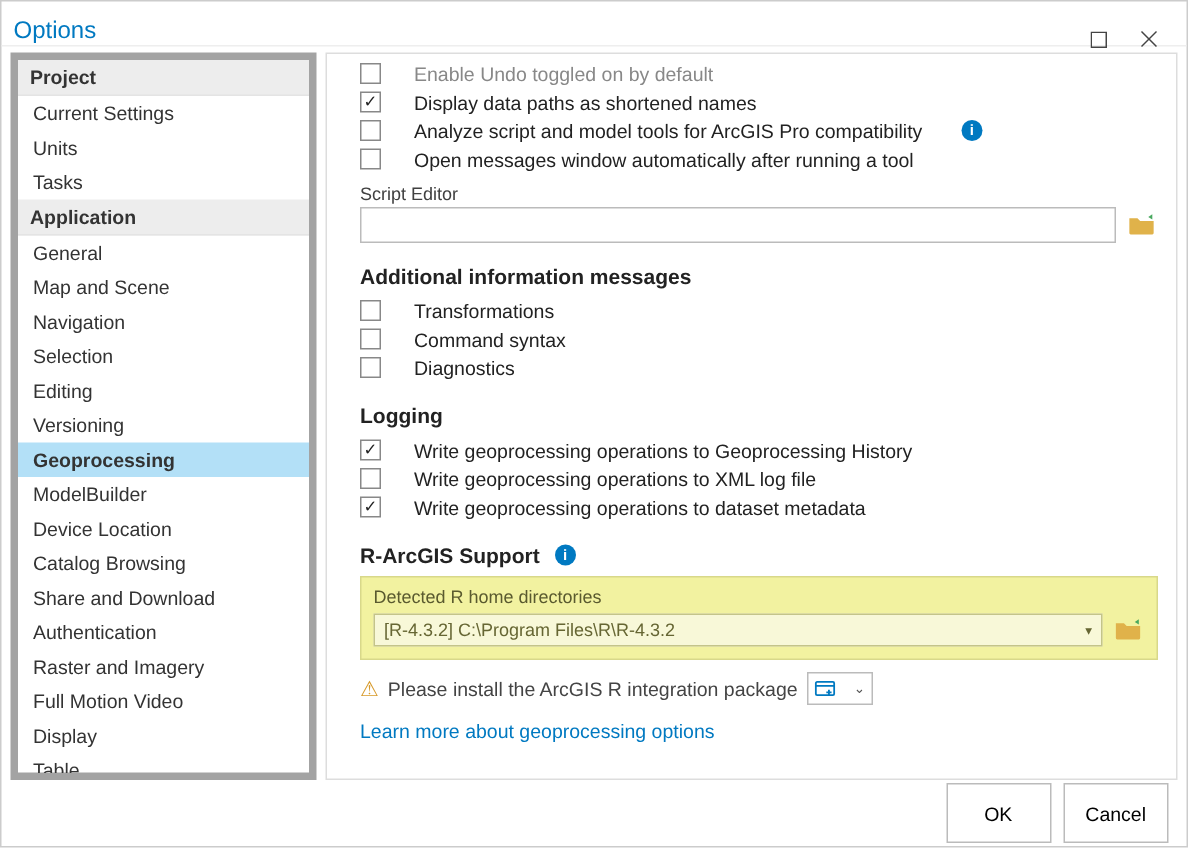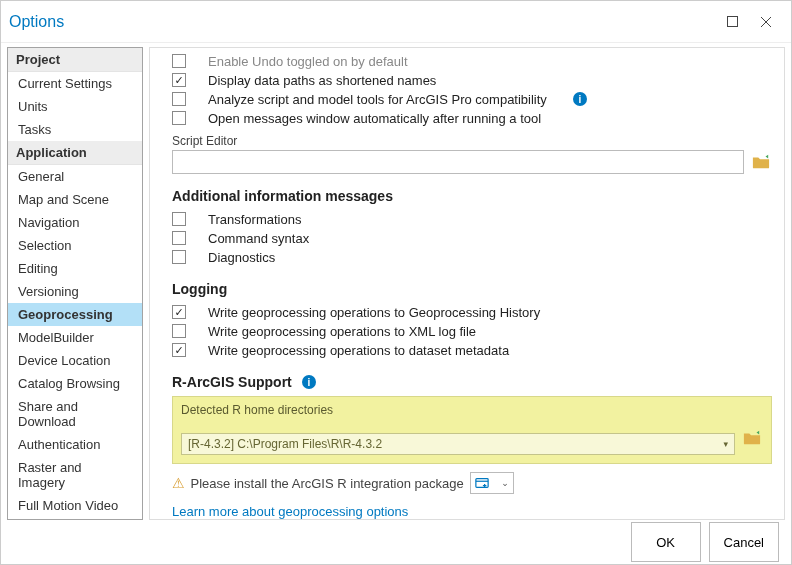--- a/index.html
+++ b/index.html
@@ -1,23 +1,23 @@
 <!DOCTYPE html>
 <html><head>
 <meta charset="utf-8">
 <style>
   * { box-sizing: border-box; font-family: "Segoe UI", Arial, sans-serif; }
   body { margin:0; background:#fff; }
   .window { width:792px; height:565px; border:1px solid #ccc; display:flex; flex-direction:column; position:relative; }
-  .titlebar { height:42px; display:flex; align-items:center; padding:11px 8px; border-bottom:1px solid #eee; }
+  .titlebar { height:30px; display:flex; align-items:flex-start; padding:11px 8px; border-bottom:1px solid #eee; }
   .titlebar .title { color:#0079c1; font-size:16px; flex:1; }
   .titlebar .winbtn { width:34px; height:28px; display:flex; align-items:center; justify-content:center; color:#444; cursor:pointer; }
   .titlebar .winbtn svg { stroke:#444; fill:none; stroke-width:1; }
   .body { flex:1; display:flex; overflow:hidden; padding:4px 6px 0 6px; gap:6px; }
-  .sidebar { width:136px; border:1px solid #a3a3a3; background:#fff; overflow:hidden; display:flex; flex-direction:column; position:relative; }
+  .sidebar { width:204px; border:5px solid #a3a3a3; background:#fff; overflow:hidden; display:flex; flex-direction:column; position:relative; }
   .sidebar .inner { overflow-y:auto; flex:1; }
   .sidebar .group { background:#ededed; color:#333; font-weight:600; font-size:13px; padding:4px 8px; border-bottom:1px solid #e4e4e4; }
   .sidebar .item { font-size:13px; color:#333; padding:4px 10px; cursor:pointer; }
   .sidebar .item.selected { background:#b3e0f7; font-weight:600; }
   .sidebar::-webkit-scrollbar, .content::-webkit-scrollbar { width:14px; }
   .content-wrap { flex:1; border:1px solid #ddd; overflow:hidden; display:flex; }
   .content { flex:1; overflow-y:scroll; padding:4px 12px 12px 22px; font-size:13px; color:#222; }
   .check-row { display:flex; align-items:flex-start; gap:22px; padding:2px 0; }
   .check-row.cut { color:#888; }
   .chk { width:14px; height:14px; border:1px solid #888; background:#fff; display:inline-flex; align-items:center; justify-content:center; }
@@ -25,21 +25,21 @@
   .info-icon { width:14px; height:14px; border-radius:50%; background:#0079c1; color:#fff; font-size:10px; display:inline-flex; align-items:center; justify-content:center; font-weight:bold; margin-left:4px; }
   .label-light { color:#404040; font-size:12px; margin-top:6px; }
   .path-row { display:flex; align-items:center; gap:6px; margin-top:2px; }
   .path-input { flex:1; height:24px; border:1px solid #bbb; padding:0 6px; font-size:12px; }
   .folder-btn { width:22px; height:22px; cursor:pointer; display:flex; align-items:center; justify-content:center; }
   .folder-btn svg { fill:#e0b24a; }
   .section-h { font-weight:600; font-size:14px; margin:14px 0 6px 0; color:#222; }
   .r-box { background:#f2f2a0; border:1px solid #d8d88a; padding:6px 8px 8px 8px; }
   .r-box .r-label { color:#5a5a2f; font-size:12px; margin-bottom:4px; }
   .r-select-row { display:flex; align-items:center; gap:6px; }
-  .r-select { flex:1; height:22px; border:1px solid #c4c48a; background:#f8f8d8; color:#666633; font-size:12px; padding:0 6px; display:flex; align-items:center; justify-content:space-between;margin-top:12px; }
+  .r-select { flex:1; height:22px; border:1px solid #c4c48a; background:#f8f8d8; color:#666633; font-size:12px; padding:0 6px; display:flex; align-items:center; justify-content:space-between; }
   .r-select .caret { font-size:9px; color:#666633; }
   .warn-row { display:flex; align-items:center; gap:6px; margin-top:8px; color:#444; font-size:13px; }
   .warn-icon { color:#d79a2b; font-size:14px; }
   .small-combo { border:1px solid #bbb; height:22px; width:44px; display:flex; align-items:center; justify-content:space-between; padding:0 4px; background:#fff; cursor:pointer; }
   .small-combo .caret { font-size:9px; color:#555; }
   .small-combo svg { stroke:#0079c1; fill:none; stroke-width:1.4; }
   .link { color:#0079c1; cursor:pointer; font-size:13px; margin-top:10px; display:inline-block; }
   .footer { height:44px; display:flex; align-items:center; justify-content:flex-end; gap:8px; padding:0 12px; border-top:0px solid #eee; }
   .btn { min-width:70px; height:40px; border:1px solid #bbb; background:#fff; font-size:13px; cursor:pointer; padding:0 14px; }
   .section-h.inline { display:flex; align-items:center; gap:6px; }

